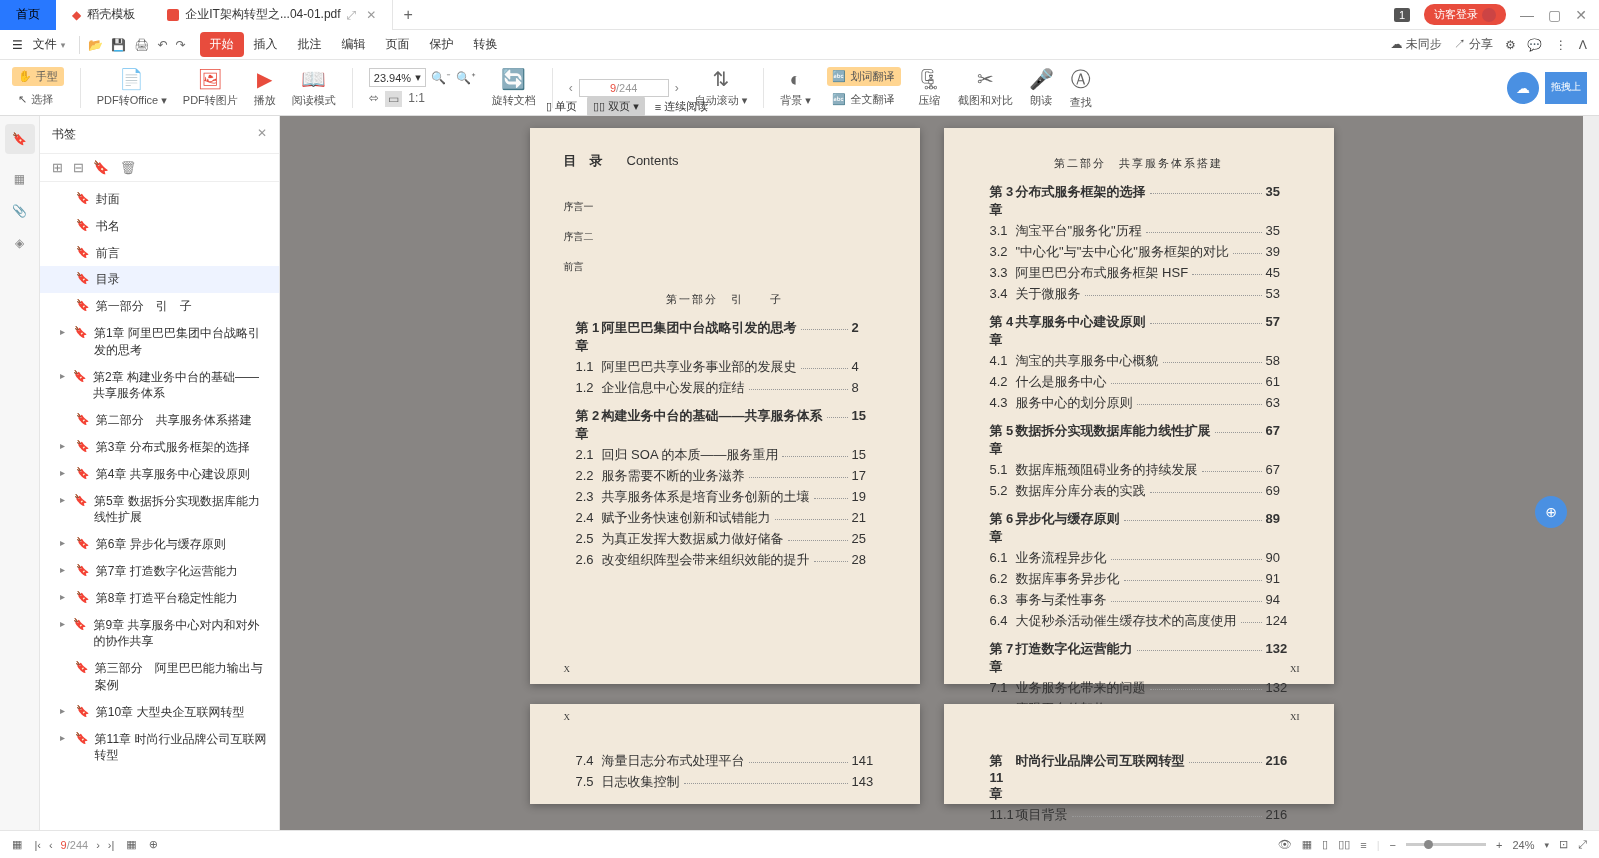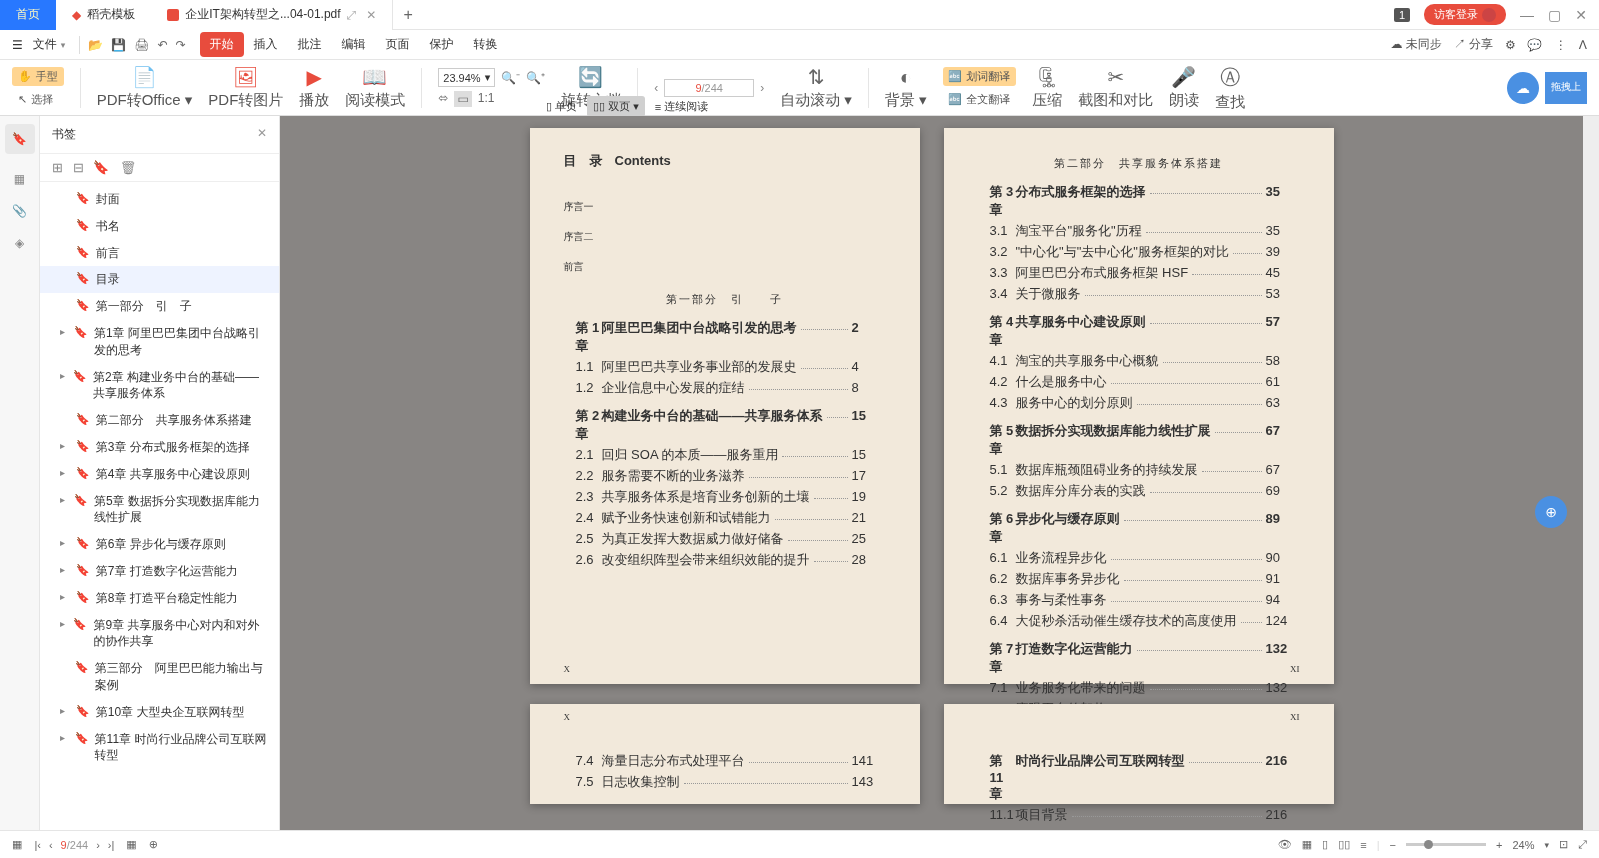--- a/index.html
+++ b/index.html
@@ -1,19 +1,19 @@
 <!DOCTYPE html>
 <html><head>
 <meta charset="utf-8">
 <style>
 *{box-sizing:border-box;margin:0;padding:0;font-family:"Microsoft YaHei",sans-serif}
 body{background:#f5f5f5;width:1599px;height:858px;overflow:hidden;font-size:12px;color:#333;display:flex;flex-direction:column}
 .title-bar{height:30px;background:#fff;display:flex;align-items:center;border-bottom:1px solid #e5e5e5}
 .tab{height:30px;padding:0 16px;display:flex;align-items:center;gap:6px;font-size:12px;cursor:pointer}
-.tab.home{background:#2878ff;color:#fef9c3}
+.tab.home{background:#2878ff;color:#000000}
 .tab.template{background:#fff;color:#333}
 .tab.doc{background:#fff;color:#333;border-right:1px solid #e5e5e5}
 .tab.doc .pdf-ico{width:12px;height:12px;background:#e84c3d;border-radius:2px;display:inline-block}
 .tab .close{color:#999;margin-left:4px}
 .tab-add{width:30px;text-align:center;color:#666;font-size:16px}
 .title-right{margin-left:auto;display:flex;align-items:center;gap:14px;padding-right:12px}
 .badge{background:#555;color:#fff;padding:1px 5px;border-radius:2px;font-size:11px}
 .login-btn{background:#e84c3d;color:#fff;padding:3px 10px;border-radius:10px;font-size:11px;display:flex;align-items:center;gap:4px}
 .avatar{width:14px;height:14px;background:#c44;border-radius:50%}
 .win-ctrl{color:#888;font-size:14px}
@@ -26,21 +26,21 @@
 .menu-tab{padding:4px 10px;cursor:pointer;border-radius:4px}
 .menu-tab.active{background:#e84c3d;color:#fff}
 .menu-right{margin-left:auto;display:flex;gap:12px;align-items:center;color:#555}
 .ribbon{height:56px;background:#fff;display:flex;align-items:center;padding:0 12px;border-bottom:1px solid #ddd;gap:16px}
 .rb-group{display:flex;flex-direction:column;align-items:center;gap:2px;color:#555}
 .rb-side{display:flex;flex-direction:column;gap:4px;font-size:11px;color:#555}
 .rb-side div{display:flex;align-items:center;gap:4px;padding:2px 6px;border-radius:3px}
 .rb-side .active{background:#ffd591}
 .rb-ico{font-size:20px;color:#e84c3d}
 .rb-ico.gray{color:#666}
-.rb-label{font-size:15px}
+.rb-label{font-size:11px}
 .zoom-box{border:1px solid #ccc;padding:2px 4px;font-size:11px;display:flex;align-items:center;gap:4px}
 .rb-sep{width:1px;height:40px;background:#e5e5e5}
 .page-nav{display:flex;align-items:center;gap:6px}
 .page-input{border:1px solid #ccc;padding:2px 6px;width:90px;text-align:center;font-size:11px}
 .page-input .cur{color:#e84c3d}
 .page-input .total{color:#999}
 .layout-btns{display:flex;gap:4px;font-size:11px}
 .lbtn{display:flex;align-items:center;gap:3px;padding:3px 6px;border-radius:3px}
 .lbtn.active{background:#d0d0d0}
 .main{flex:1;display:flex;overflow:hidden}
@@ -53,21 +53,21 @@
 .sb-item{padding:5px 10px 5px 20px;display:flex;align-items:flex-start;gap:6px;cursor:pointer;font-size:12px;line-height:1.4}
 .sb-item.active{background:#eef3ff}
 .sb-item .arrow{color:#888;width:10px;font-size:10px}
 .sb-item .bico{color:#aaa;font-size:11px}
 .viewer{flex:1;background:#888583;overflow:auto;position:relative;padding:12px 0}
 .pages{display:flex;flex-direction:column;gap:20px;align-items:center}
 .spread{display:flex;gap:24px}
 .page{width:390px;height:556px;background:#f2e9db;box-shadow:0 2px 8px rgba(0,0,0,0.3);padding:24px 34px;font-size:9px;color:#333;position:relative;font-family:serif}
 .page.short{height:100px}
 .toc-title{font-size:13px;font-weight:bold;margin-bottom:30px}
-.toc-title .en{font-weight:bold;margin-left:12px}
+.toc-title .en{font-weight:normal;margin-left:24px}
 .toc-sec{font-size:10px;margin:16px 0 8px}
 .toc-part{text-align:center;font-size:11px;margin:18px 0 12px;letter-spacing:2px}
 .toc-line{display:flex;align-items:baseline;margin:3px 12px;font-size:13px}
 .toc-line .num{width:26px}
 .toc-line .dots{flex:1;border-bottom:1px dotted #999;margin:0 4px;position:relative;top:-2px}
 .toc-line .pg{width:22px;text-align:left}
 .toc-line.ch{font-weight:bold;margin-top:10px}
 .pgn{position:absolute;bottom:10px;font-size:9px;font-family:serif}
 .pgn.l{left:34px}.pgn.r{right:34px}
 .fab{position:absolute;right:16px;width:32px;height:32px;border-radius:50%;display:flex;align-items:center;justify-content:center;color:#fff;font-size:14px}

